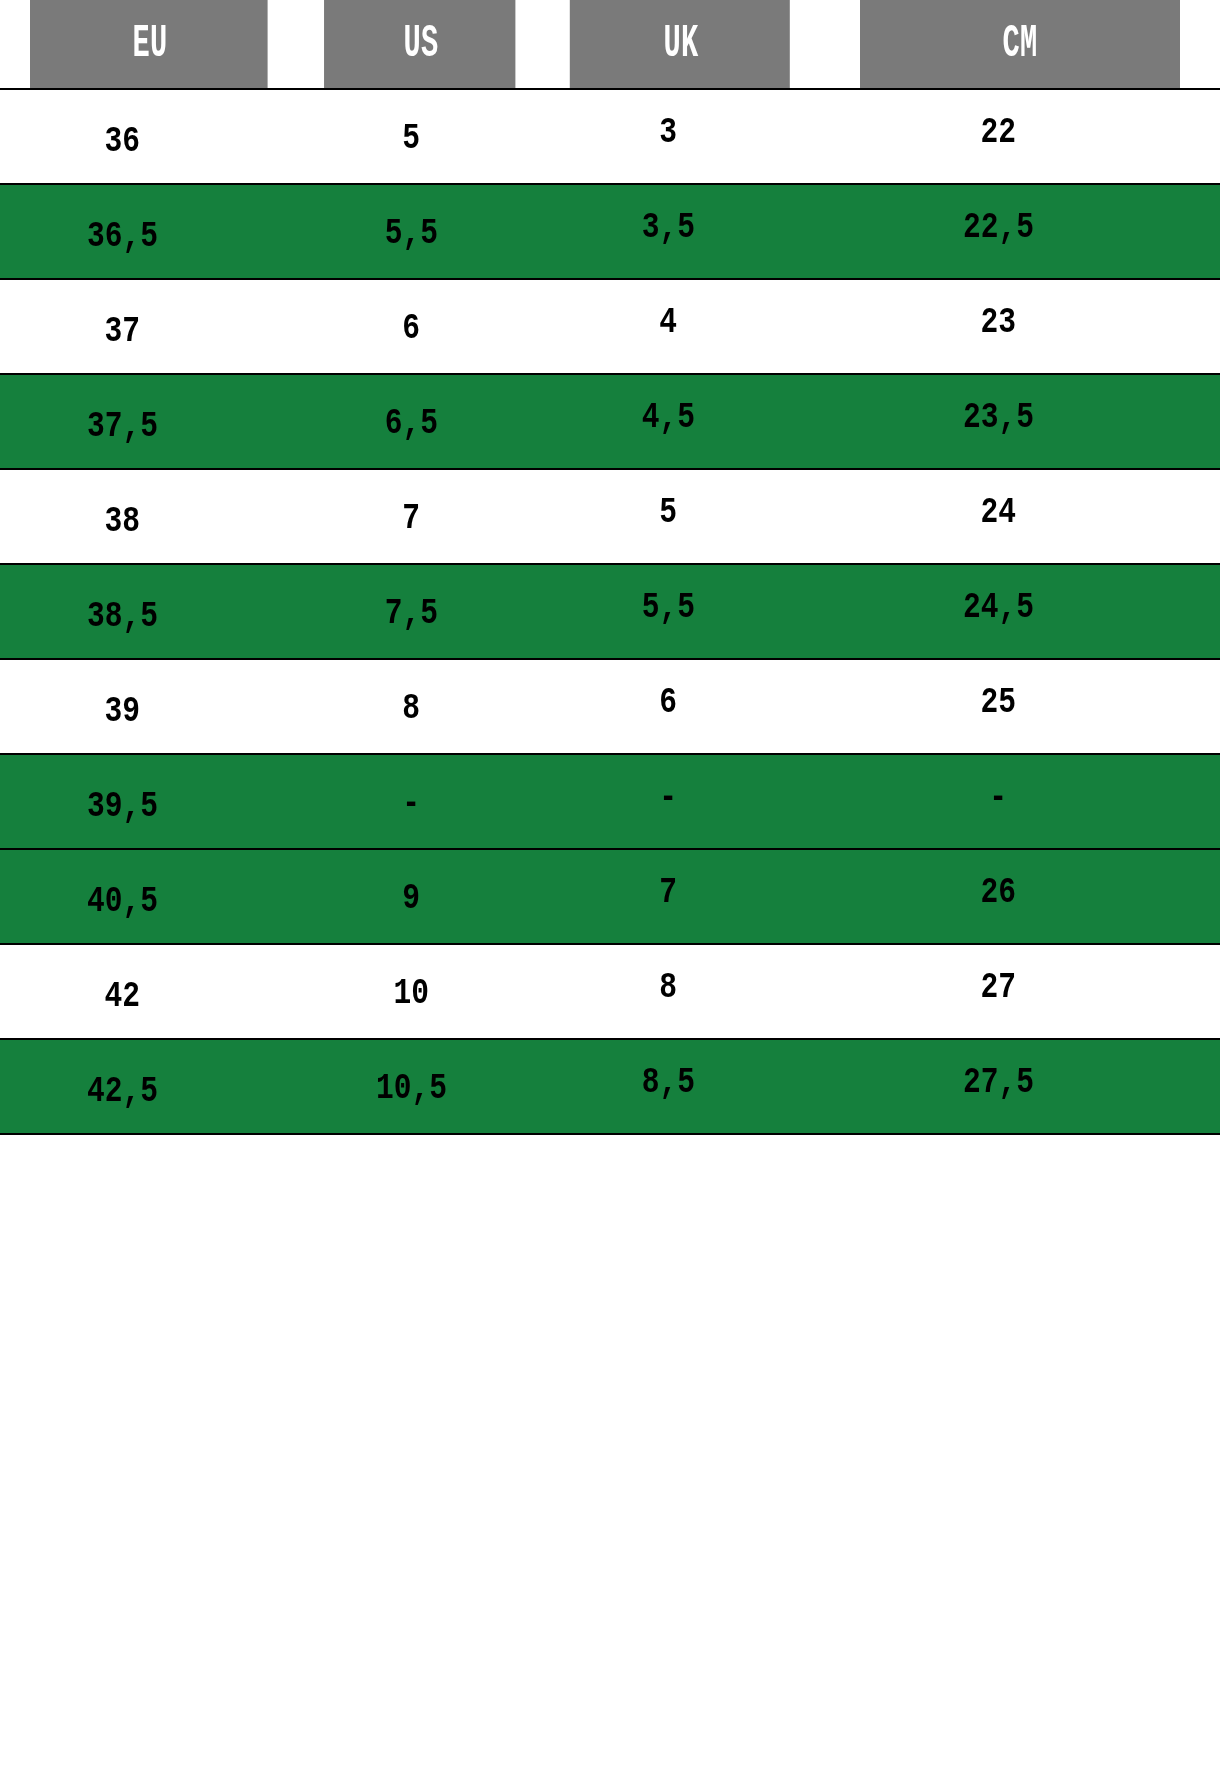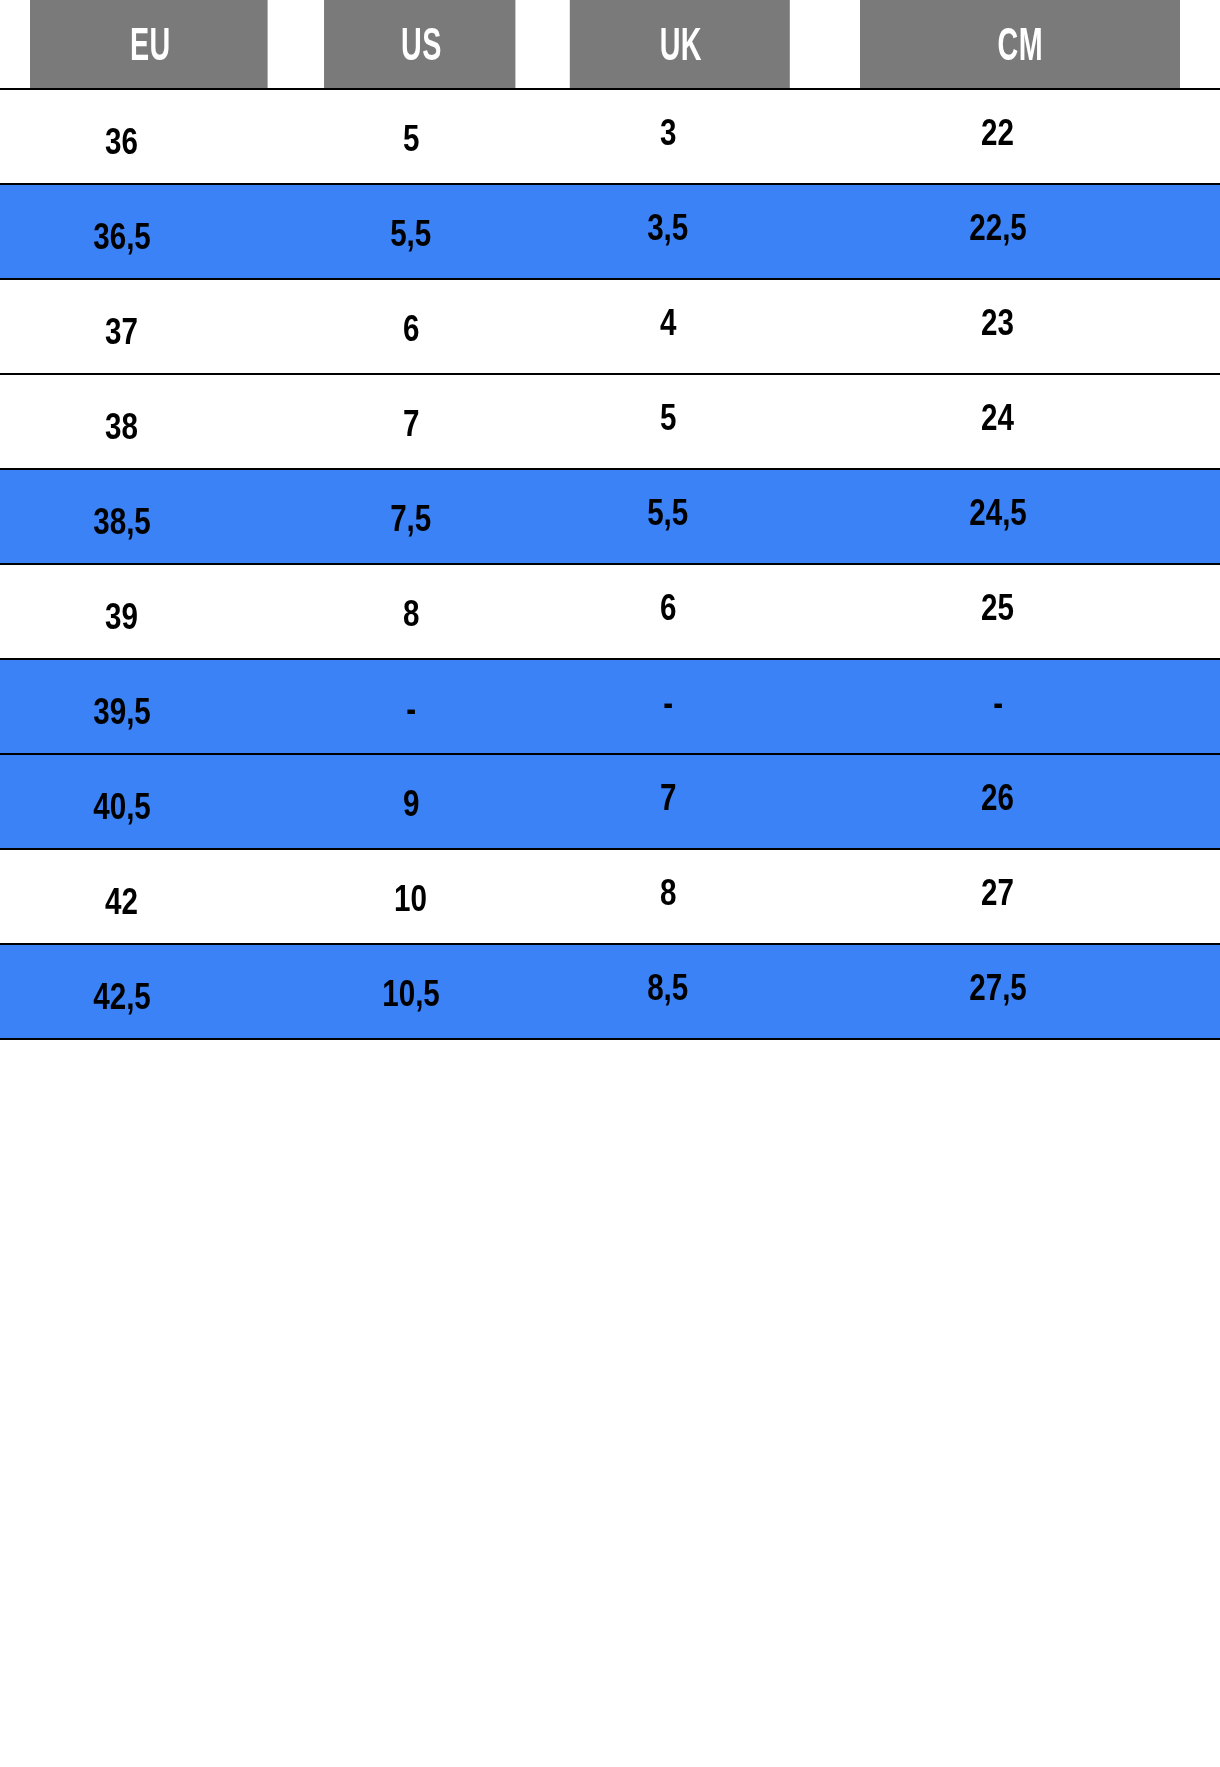--- a/index.html
+++ b/index.html
@@ -11,20 +11,21 @@
     width: 1220px;
     height: 1767px;
     font-family: "Liberation Sans", "DejaVu Sans", sans-serif;
     overflow: hidden;
   }
 
   #size-table {
     width: 1220px;
     border-collapse: collapse;
     table-layout: fixed;
+    font-family: Liberation Mono, monospace;
   }
 
   
   .thead-row {
     height: 88px;
   }
   .th-cell {
     background: #7a7a7a;
     color: #ffffff;
     font-weight: bold;
@@ -59,21 +60,21 @@
     display: inline-block;
     font-size: 46px;
     font-weight: bold;
     color: #ffffff;
     transform: scaleX(0.78);
     line-height: 1;
   }
 
   
   .tr-light { background: #ffffff; }
-  .tr-dark  { background: #3b82f6; }
+  .tr-dark  { background: #15803d; }
 
   .tr-light, .tr-dark {
     height: 95px;
   }
   .td-cell {
     padding: 0;
     border-top: 2px solid #000000;
     border-bottom: 2px solid #000000;
     vertical-align: middle;
     text-align: center;
@@ -149,20 +150,26 @@
         <td class="td-cell col-us"><span class="val">5,5</span></td>
         <td class="td-cell col-uk"><span class="val">3,5</span></td>
         <td class="td-cell col-cm"><span class="val">22,5</span></td>
       </tr>
       <tr class="tr-light">
         <td class="td-cell col-eu"><span class="val">37</span></td>
         <td class="td-cell col-us"><span class="val">6</span></td>
         <td class="td-cell col-uk"><span class="val">4</span></td>
         <td class="td-cell col-cm"><span class="val">23</span></td>
       </tr>
+      <tr class="tr-dark">
+        <td class="td-cell col-eu"><span class="val">37,5</span></td>
+        <td class="td-cell col-us"><span class="val">6,5</span></td>
+        <td class="td-cell col-uk"><span class="val">4,5</span></td>
+        <td class="td-cell col-cm"><span class="val">23,5</span></td>
+      </tr>
       <tr class="tr-light">
         <td class="td-cell col-eu"><span class="val">38</span></td>
         <td class="td-cell col-us"><span class="val">7</span></td>
         <td class="td-cell col-uk"><span class="val">5</span></td>
         <td class="td-cell col-cm"><span class="val">24</span></td>
       </tr>
       <tr class="tr-dark">
         <td class="td-cell col-eu"><span class="val">38,5</span></td>
         <td class="td-cell col-us"><span class="val">7,5</span></td>
         <td class="td-cell col-uk"><span class="val">5,5</span></td>

